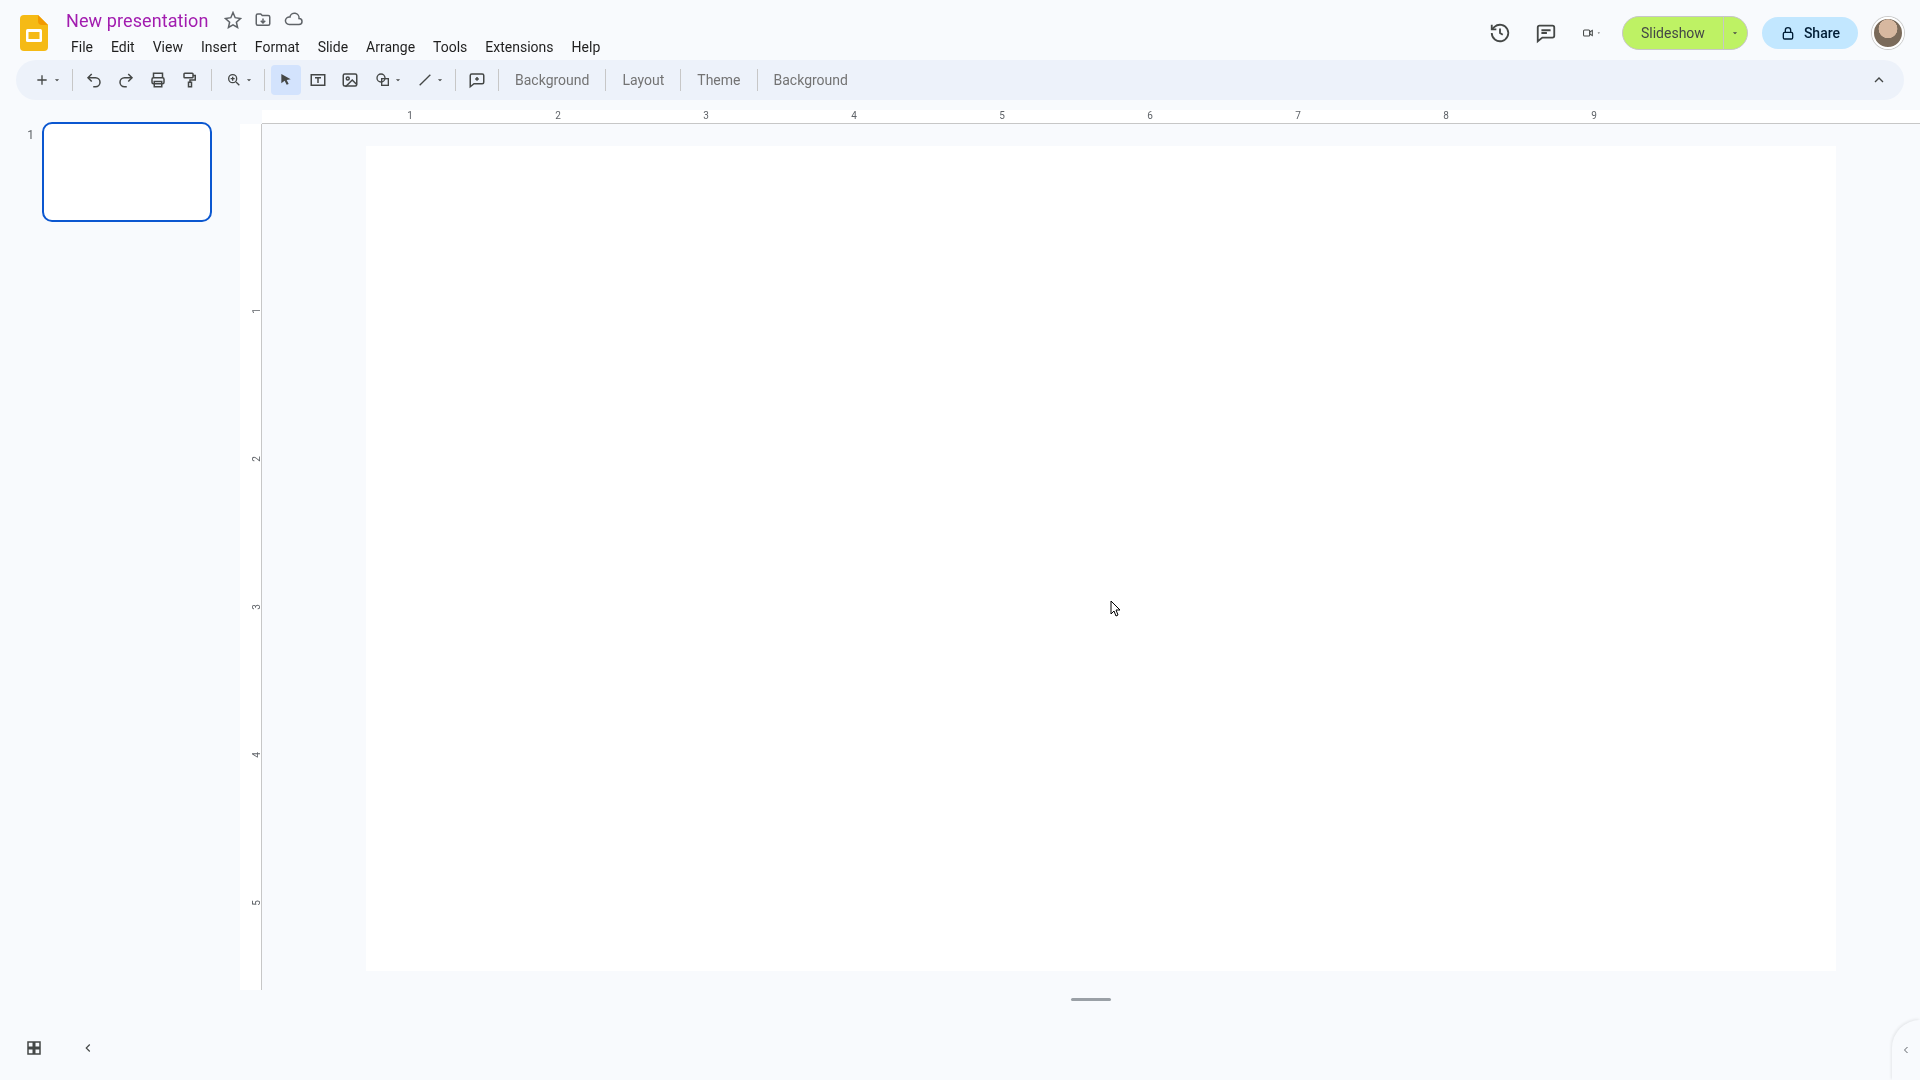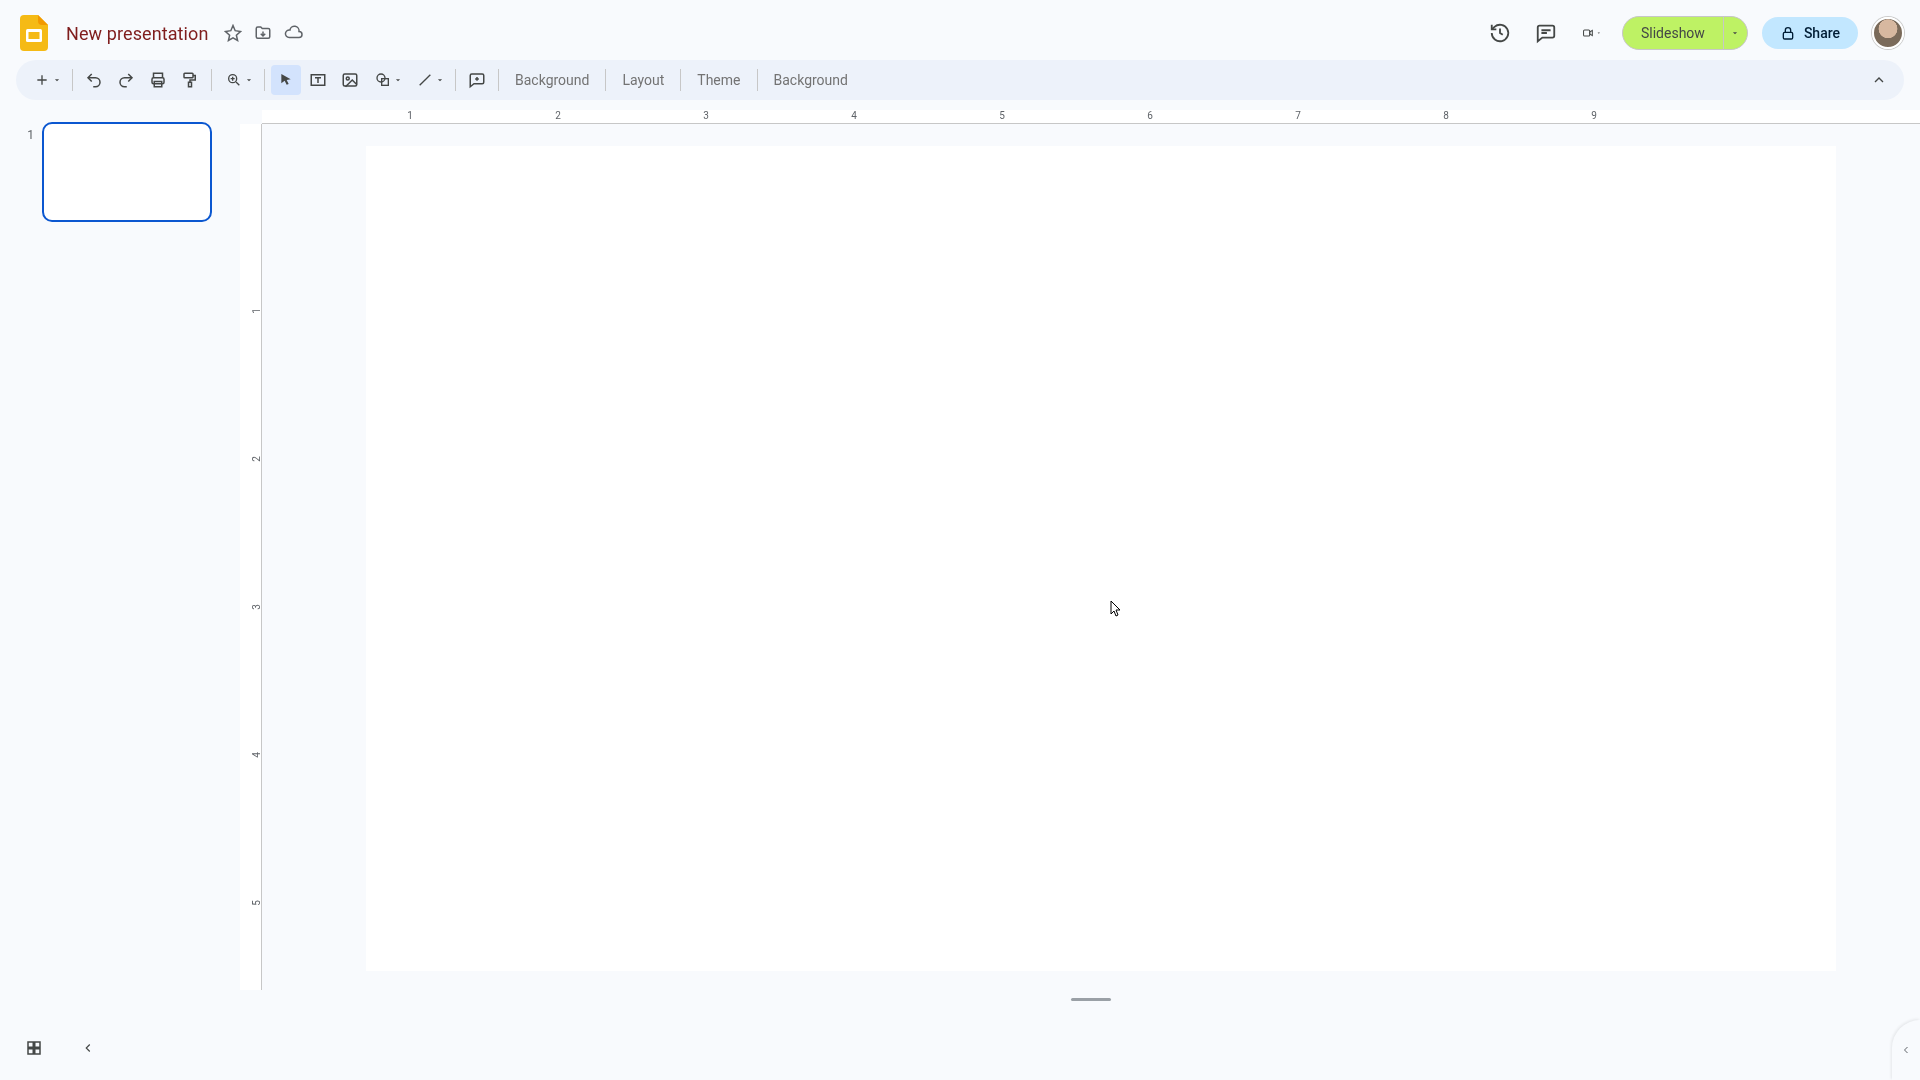--- a/index.html
+++ b/index.html
@@ -21,21 +21,21 @@
   height: 60px;
 }
 .logo {
   width: 36px; height: 36px;
   margin-right: 10px;
   display:flex; align-items:center; justify-content:center;
 }
 .title-block { display:flex; flex-direction:column; }
 .title-row { display:flex; align-items:center; gap:10px; }
 .doc-title {
-  font-size: 18px; color:#7f1d1d; letter-spacing: .1px;
+  font-size: 18px; color:#a21caf; letter-spacing: .1px;
   padding: 2px 4px;
 }
 .title-icon { width:20px; height:20px; display:flex; align-items:center; justify-content:center; color:#5f6368; }
 .menus { display:flex; gap:4px; margin-top:2px; padding-left:2px; }
 .menu-item { font-size:14px; color:#1f1f1f; padding:4px 7px; border-radius:4px; }
 .header-right { margin-left:auto; display:flex; align-items:center; gap:14px; }
 .header-icon-btn { width:32px; height:32px; display:flex; align-items:center; justify-content:center; color:#444746; border-radius:50%; }
 .meet-btn { display:flex; align-items:center; gap:2px; padding:0 6px; }
 .slideshow-btn {
   display:flex; align-items:stretch;
@@ -165,20 +165,32 @@
             <path d="M3 6a2 2 0 0 1 2-2h4l2 2h8a2 2 0 0 1 2 2v9a2 2 0 0 1-2 2H5a2 2 0 0 1-2-2z"></path>
             <path d="M12 10v6M9 13l3 3 3-3"></path>
           </svg>
       </span>
       <span class="title-icon">
         <svg width="20" height="18" viewBox="0 0 24 24" fill="none" stroke="currentColor" stroke-width="2">
             <path d="M7 18a5 5 0 1 1 .9-9.9A6 6 0 0 1 20 10a4 4 0 0 1 0 8z"></path>
           </svg>
       </span>
     </div>
+    <div class="menus">
+      <span class="menu-item">File</span>
+      <span class="menu-item">Edit</span>
+      <span class="menu-item">View</span>
+      <span class="menu-item">Insert</span>
+      <span class="menu-item">Format</span>
+      <span class="menu-item">Slide</span>
+      <span class="menu-item">Arrange</span>
+      <span class="menu-item">Tools</span>
+      <span class="menu-item">Extensions</span>
+      <span class="menu-item">Help</span>
+    </div>
   </div>
   <div class="header-right">
     <div class="header-icon-btn">
       <svg width="22" height="22" viewBox="0 0 24 24" fill="none" stroke="currentColor" stroke-width="2">
           <path d="M3 12a9 9 0 1 0 3-6.7L3 8"></path>
           <path d="M3 3v5h5"></path>
           <path d="M12 7v5l3 2"></path>
         </svg>
     </div>
     <div class="header-icon-btn">

